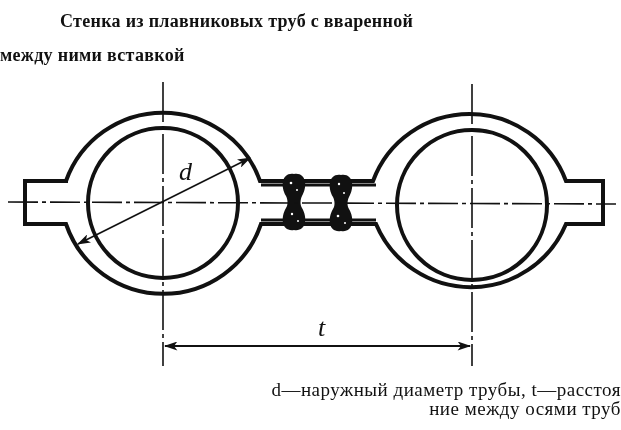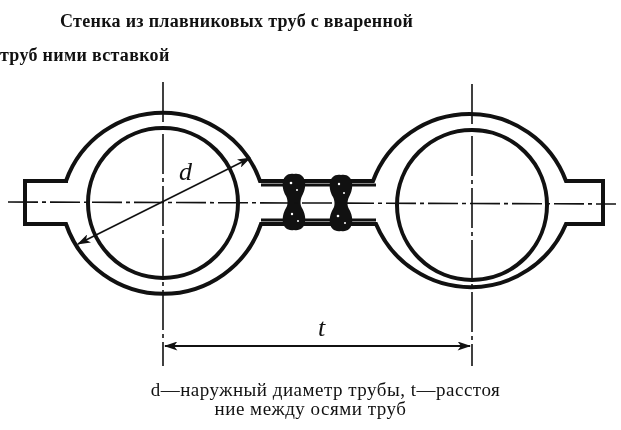--- a/index.html
+++ b/index.html
@@ -1,30 +1,30 @@
 <!DOCTYPE html>
 <html><head>
 <meta charset="utf-8">
 <style>
   html,body{margin:0;padding:0;background:#fff;}
   body{width:621px;height:430px;position:relative;overflow:hidden;font-family:"DejaVu Serif",serif;color:#111;}
   .title{position:absolute;left:0;width:621px;text-align:left;font-family:"Liberation Serif","DejaVu Serif",serif;font-weight:bold;font-size:18px;line-height:30px;letter-spacing:0.3px;}
   .t1{top:6px;left:60px;width:561px;}
   .t2{top:40px;}
-  .caption{position:absolute;left:0;width:621px;text-align:center;font-family:"Liberation Serif","DejaVu Serif",serif;font-size:19px;line-height:20px;letter-spacing:0.5px;}
+  .caption{position:absolute;left:0;width:621px;text-align:right;font-family:"Liberation Serif","DejaVu Serif",serif;font-size:19px;line-height:20px;letter-spacing:0.5px;}
   .c1{top:380px;left:30px;width:591px;}
   .c2{top:399px;font-family:Liberation Serif, serif;}
   svg{position:absolute;left:0;top:0;}
   .lbl{font-family:"Liberation Serif","DejaVu Serif",serif;font-style:italic;font-size:26px;fill:#111;}
 </style>
 </head>
 <body>
 
 <div class="title t1">Стенка из плавниковых труб с вваренной</div>
-<div class="title t2">труб ними вставкой</div>
+<div class="title t2">между ними вставкой</div>
 
 <svg width="621" height="430" viewBox="0 0 621 430">
   <defs>
     <marker id="arr" viewBox="0 0 12 8" refX="11" refY="4" markerWidth="14" markerHeight="9" orient="auto-start-reverse" markerUnits="userSpaceOnUse">
       <path d="M0,0 L12,4 L0,8 L3,4 Z" fill="#111"></path>
     </marker>
   </defs>
 
   <g fill="none" stroke="#111" stroke-width="4">
 

